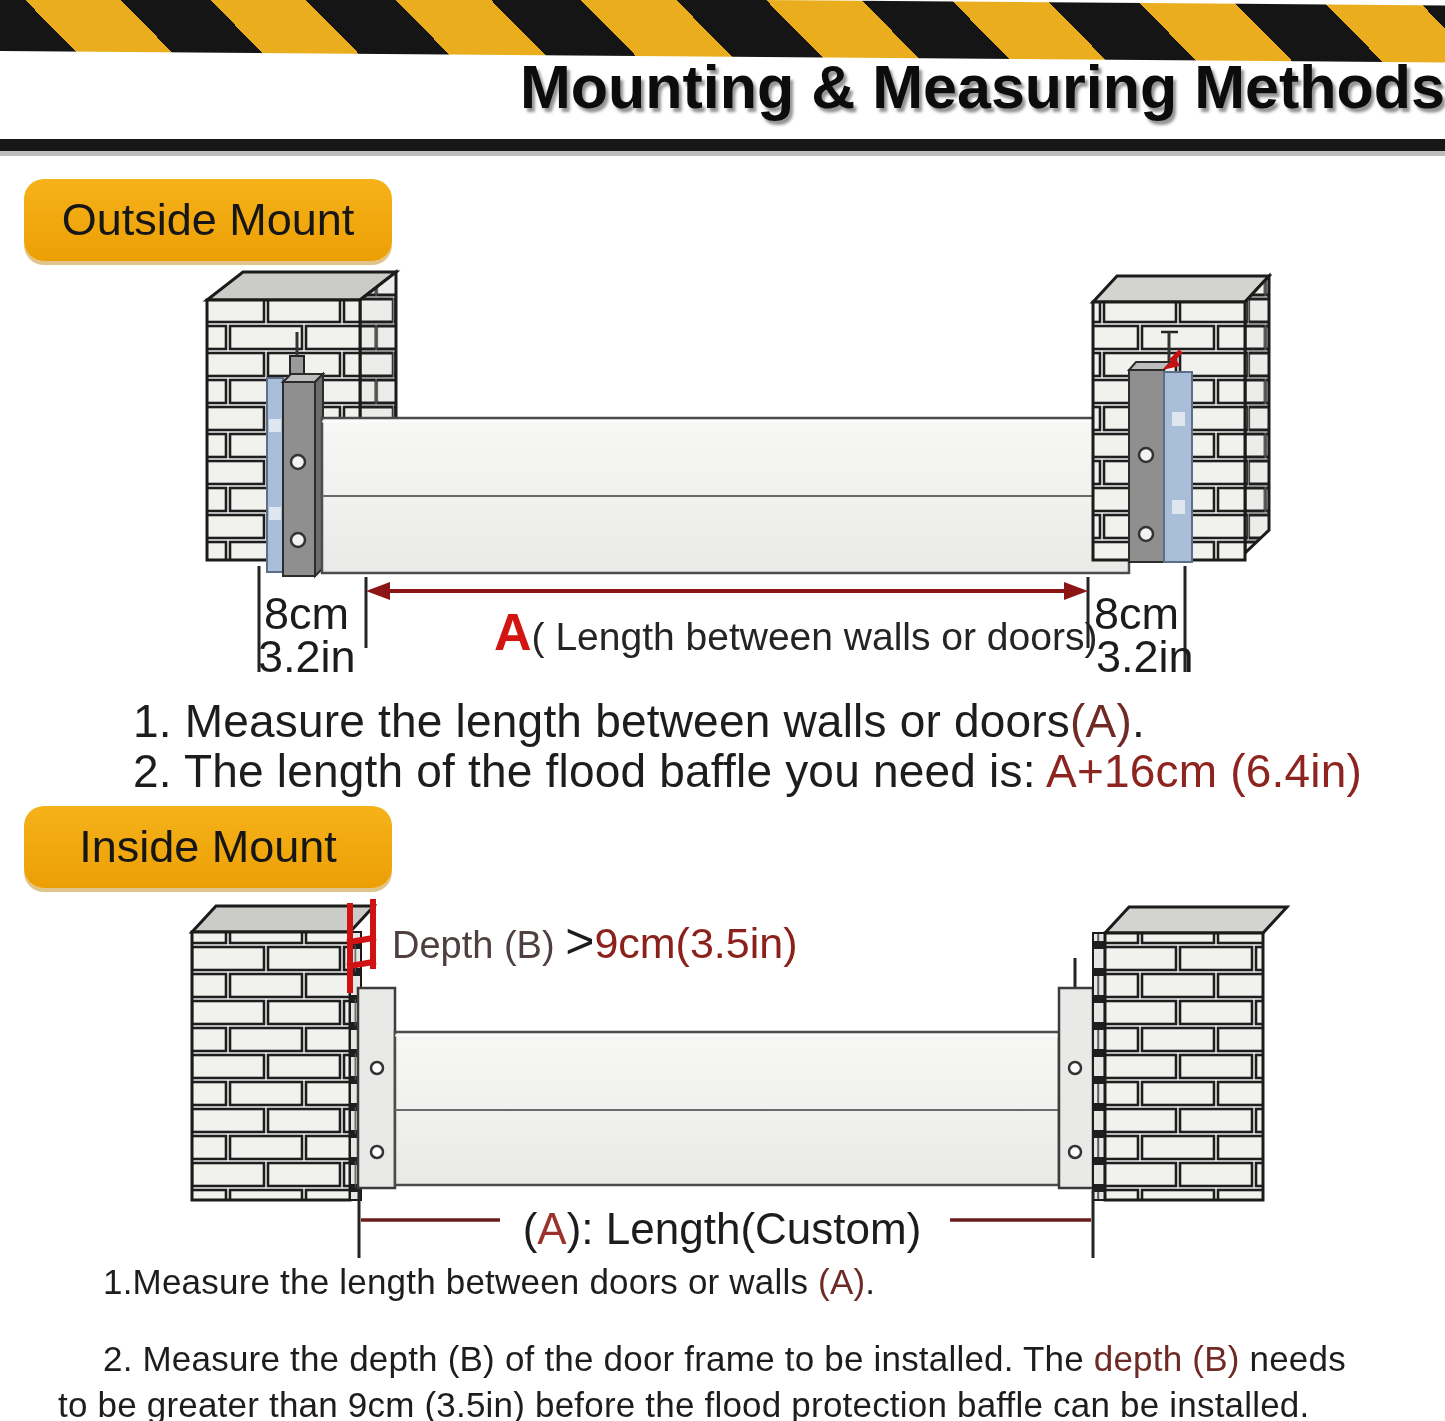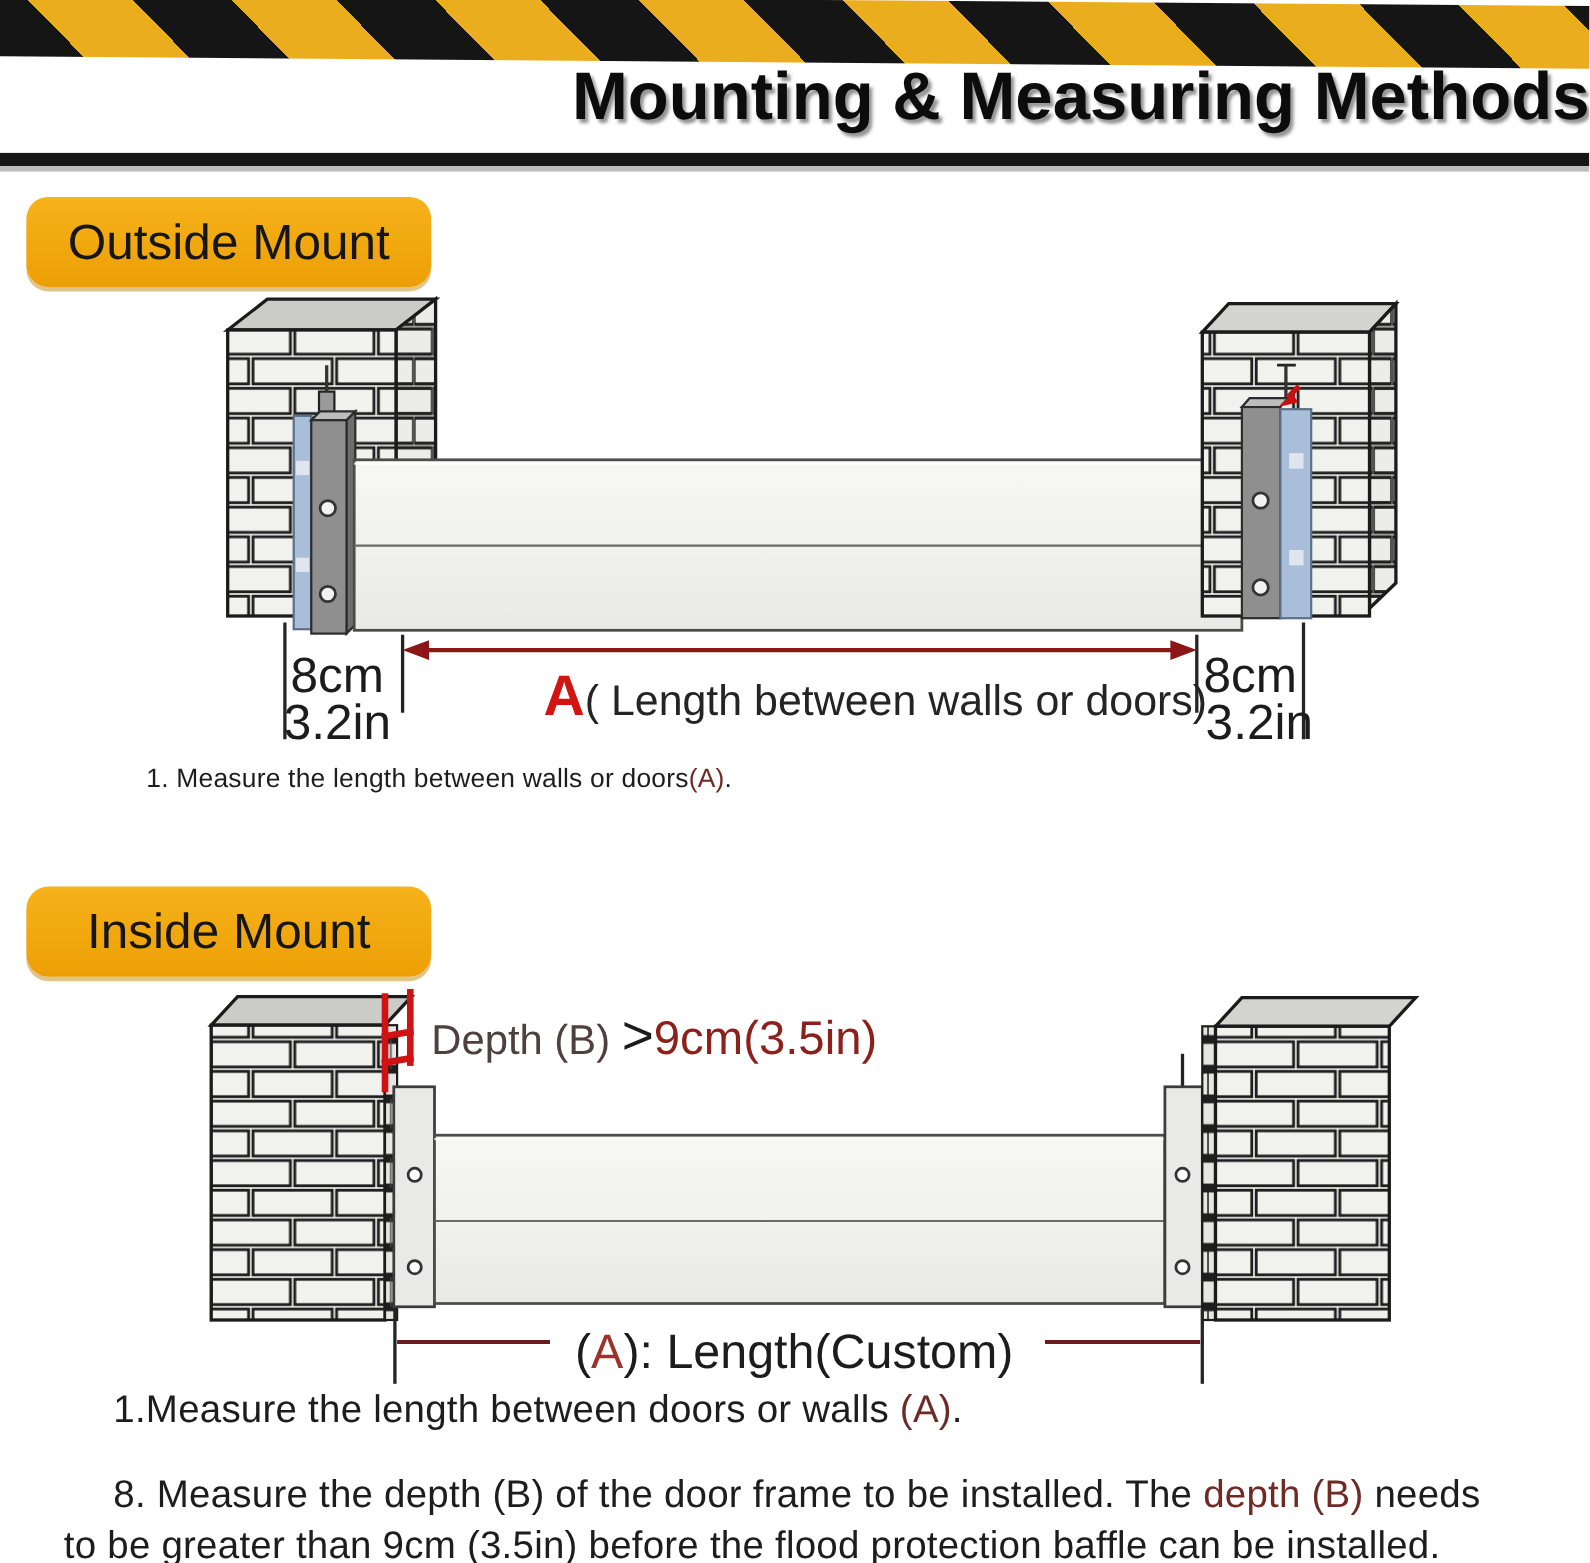--- a/index.html
+++ b/index.html
@@ -19,21 +19,21 @@
 
   
   .pill{position:absolute;left:24px;width:368px;height:82px;
         background:linear-gradient(180deg,#F6B21A,#EC9F05);
         border-radius:20px;display:flex;align-items:center;justify-content:center;
         font-size:45px;color:#161616;box-shadow:0 4px 0 rgba(186,124,0,.45);}
   #pill-outside{top:179px;}
   #pill-inside{top:806px;}
 
   
-  .step{position:absolute;font-size:24px;color:#1d1d1d;white-space:nowrap;letter-spacing:.2px;}
+  .step{position:absolute;font-size:46px;color:#1d1d1d;white-space:nowrap;letter-spacing:.2px;}
   .step-b{font-size:35px;}
   .hl-maroon{color:#6F2A26;}
   .hl-red{color:#8D2420;}
   #out-step1{left:133px;top:694px;}
   #out-step2{left:133px;top:744px;}
   #in-step1{left:103px;top:1262px;}
   #in-step2a{left:103px;top:1339px;}
   #in-step2b{left:58px;top:1385px;}
 
   .diagram{position:absolute;left:0;}
@@ -126,20 +126,21 @@
     </g>
 
     <text x="264" y="629" font-size="45" fill="#1c1c1c">8cm</text>
     <text x="258" y="672" font-size="45" fill="#1c1c1c">3.2in</text>
     <text x="1094" y="629" font-size="45" fill="#1c1c1c">8cm</text>
     <text x="1096" y="672" font-size="45" fill="#1c1c1c">3.2in</text>
     <text x="494" y="650" xml:space="preserve"><tspan font-size="52" font-weight="bold" fill="#D21511">A</tspan><tspan font-size="39" fill="#242424">( Length between walls or doors)</tspan></text>
   </svg>
 
   <div class="step" id="out-step1"><span>1. Measure the length between walls or doors</span><span class="hl-maroon">(A)</span><span>.</span></div>
+  <div class="step" id="out-step2"><span>2. The length of the flood baffle you need is: </span><span class="hl-red">A+16cm (6.4in)</span><span></span></div>
 
   <svg id="svg-inside" class="diagram" width="1445" height="375" viewBox="0 895 1445 375">
     <defs>
       <pattern id="bk2" width="76" height="54" patternUnits="userSpaceOnUse">
         <rect width="76" height="54" fill="#fdfdfc"></rect>
         <rect x="2" y="2" width="72" height="23" fill="#f1f1ee" stroke="#1e1e1e" stroke-width="2.6"></rect>
         <rect x="-36" y="29" width="72" height="23" fill="#f1f1ee" stroke="#1e1e1e" stroke-width="2.6"></rect>
         <rect x="40" y="29" width="72" height="23" fill="#f1f1ee" stroke="#1e1e1e" stroke-width="2.6"></rect>
       </pattern>
       <pattern id="bkJamb2" width="76" height="54" patternUnits="userSpaceOnUse" patternTransform="scale(0.17,1)">
@@ -195,16 +196,16 @@
       <line x1="359" y1="1190" x2="359" y2="1258" stroke="#242424" stroke-width="3"></line>
       <line x1="1093" y1="1190" x2="1093" y2="1258" stroke="#242424" stroke-width="3"></line>
       <line x1="361" y1="1220" x2="500" y2="1220" stroke="#6B1D1D" stroke-width="3.5"></line>
       <line x1="950" y1="1220" x2="1091" y2="1220" stroke="#6B1D1D" stroke-width="3.5"></line>
     </g>
 
     <text x="722" y="1244" text-anchor="middle" font-size="44" fill="#1c1c1c" xml:space="preserve"><tspan>(</tspan><tspan fill="#9B322C">A</tspan><tspan>): Length(Custom)</tspan></text>
   </svg>
 
   <div class="step step-b" id="in-step1"><span>1.Measure the length between doors or walls </span><span class="hl-maroon">(A)</span><span>.</span></div>
-  <div class="step step-b" id="in-step2a"><span>8. Measure the depth (B) of the door frame to be installed. The </span><span class="hl-maroon">depth (B)</span><span> needs</span></div>
+  <div class="step step-b" id="in-step2a"><span>2. Measure the depth (B) of the door frame to be installed. The </span><span class="hl-maroon">depth (B)</span><span> needs</span></div>
   <div class="step step-b" id="in-step2b">to be greater than 9cm (3.5in) before the flood protection baffle can be installed.</div>
 
 </div>
 
 </body></html>

